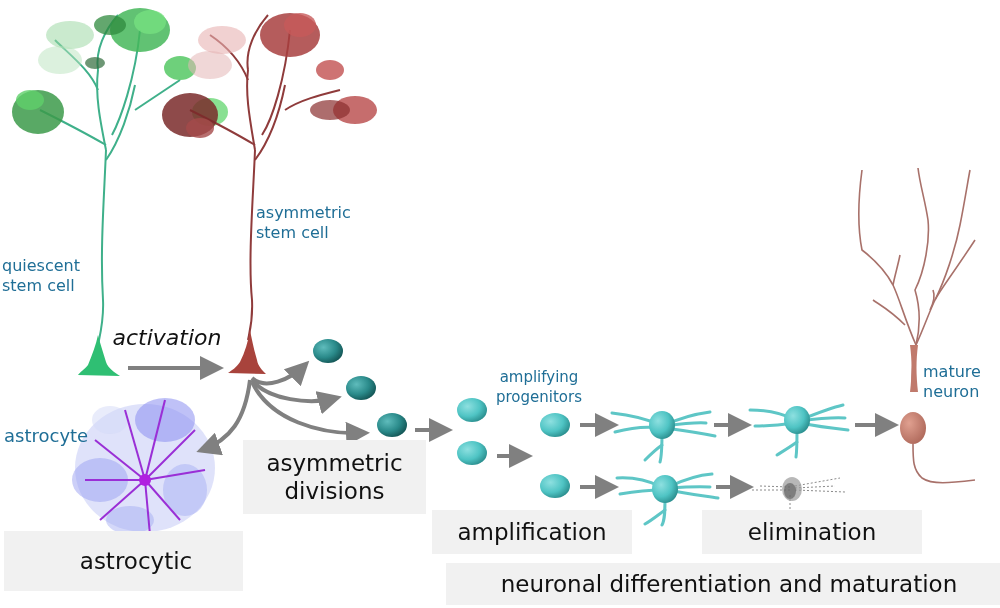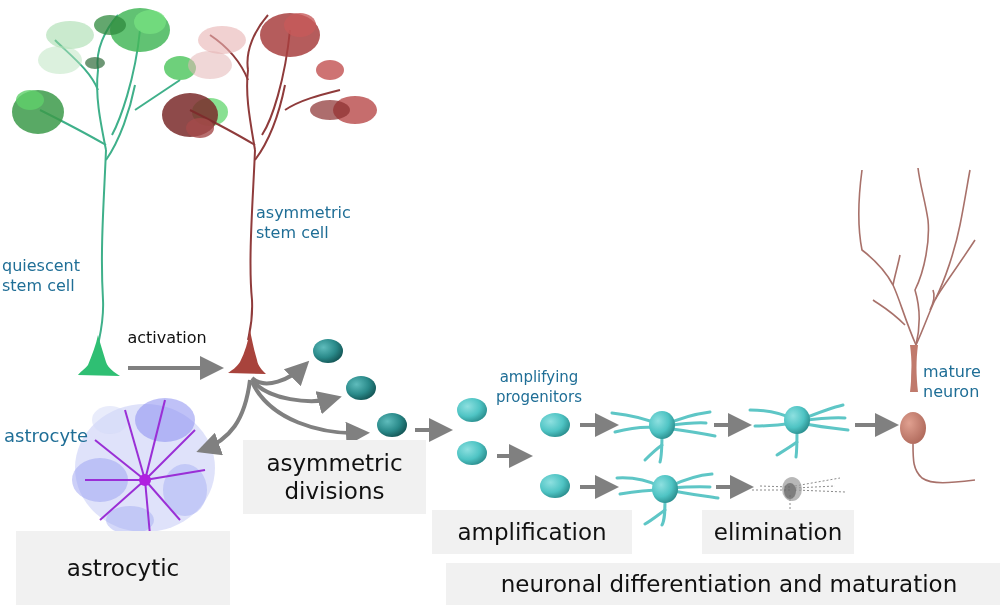--- a/index.html
+++ b/index.html
@@ -214,32 +214,32 @@
 </div>
 <div class="lbl-blue" style="left:496px; top:367px; font-size:15px; text-align:center;">
   <span style="display:block">amplifying</span>
   <span style="display:block">progenitors</span>
 </div>
 <div class="lbl-blue" style="left:923px; top:362px;">
   <span style="display:block">mature</span>
   <span style="display:block">neuron</span>
 </div>
 
-<div class="stage-box" style="left:92px; top:315px; width:150px; height:44px; font-size:16px; background:transparent;">
+<div class="stage-box" style="left:92px; top:315px; width:150px; height:44px; font-size:22px; background:transparent;font-style:italic;">
   <span style="position:absolute; left:12px; top:0; width:134px; height:44px; background:#f1f1f1; z-index:-1;"></span>
   <span>activation</span>
 </div>
 <div class="stage-box" style="left:243px; top:440px; width:183px; height:74px; font-size:23px; line-height:28px;">
   <span>asymmetric</span>
   <span>divisions</span>
 </div>
-<div class="stage-box" style="left:16px; top:531px; width:214px; height:74px; font-size:23px; line-height:30px;">
+<div class="stage-box" style="left:4px; top:531px; width:214px; height:60px; font-size:23px; line-height:30px;padding-left:25px;">
   <span>astrocytic</span>
 </div>
 <div class="stage-box" style="left:432px; top:510px; width:200px; height:44px; font-size:23px;">
   <span>amplification</span>
 </div>
-<div class="stage-box" style="left:702px; top:510px; width:152px; height:44px; font-size:23px;">
+<div class="stage-box" style="left:702px; top:510px; width:220px; height:44px; font-size:23px;">
   <span>elimination</span>
 </div>
 <div class="stage-box" style="left:446px; top:563px; width:550px; height:42px; font-size:23px;padding-left:8px;">
   <span>neuronal differentiation and maturation</span>
 </div>
 
 </body></html>

